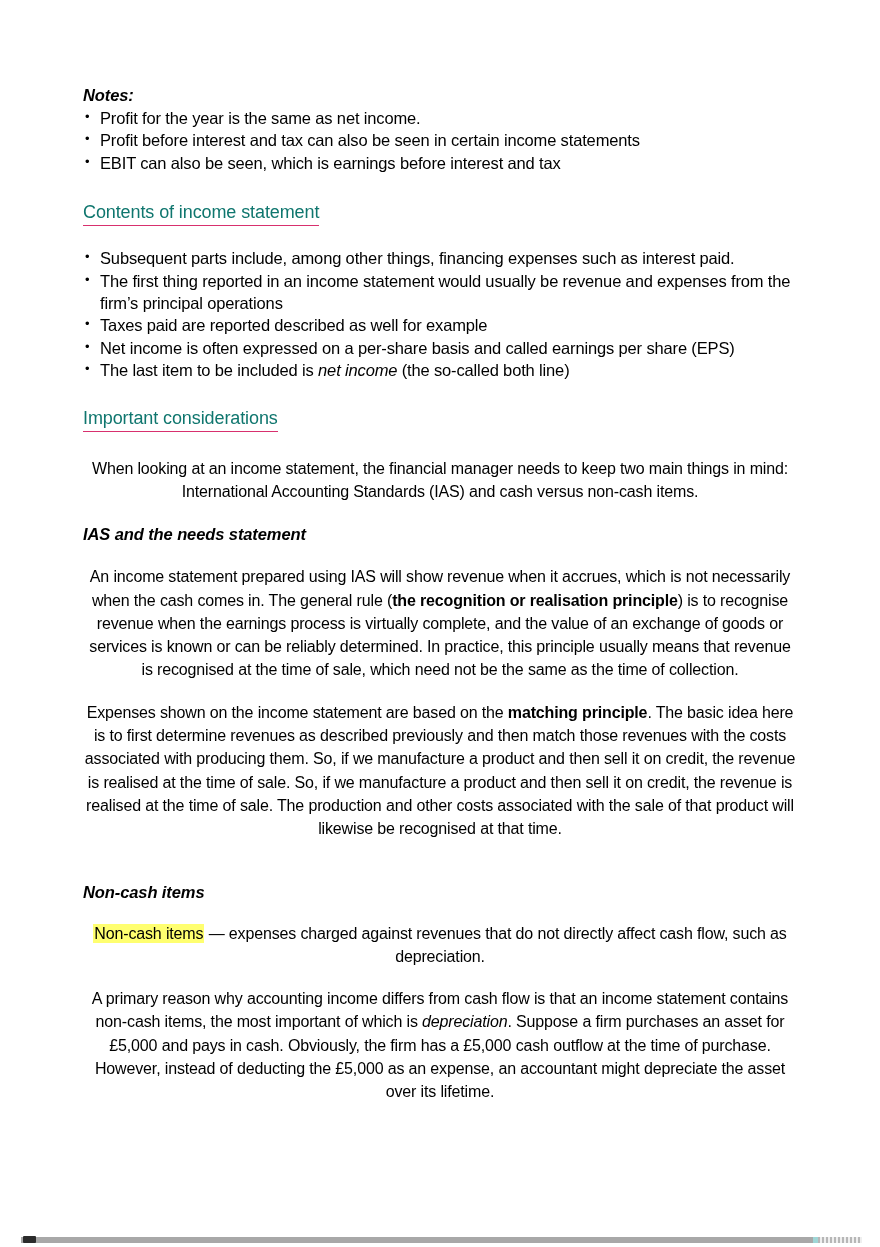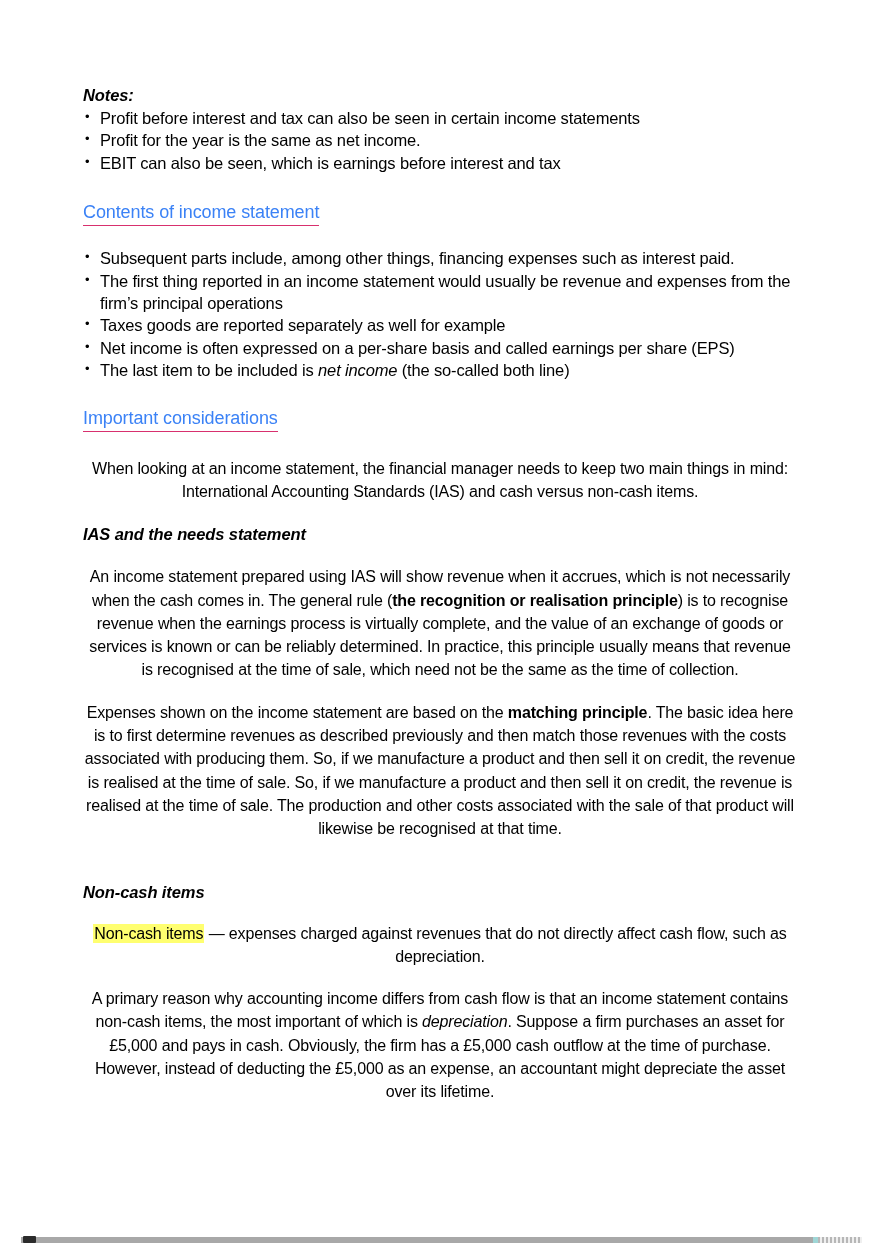--- a/index.html
+++ b/index.html
@@ -39,21 +39,21 @@
   .h-bold-italic {
     font-weight: bold;
     font-style: italic;
     font-size: 16.5px;
     line-height: 22px;
     margin: 0 0 1px 0;
     letter-spacing: -0.1px;
   }
 
   .h-pink {
-    color: #3b82f6;
+    color: #0f766e;
     font-size: 18px;
     line-height: 24px;
     font-weight: normal;
     margin: 0;
     display: inline-block;
     border-bottom: 1px solid #d8306e;
     padding-bottom: 1px;
     letter-spacing: -0.1px;
   }
 
@@ -164,37 +164,37 @@
 </style>
 </head>
 <body>
 
 <div class="page">
   <div class="content">
 
     <div class="h-bold-italic">Notes:</div>
 
     <ul class="bullets">
+      <li>Profit for the year is the same as net income.</li>
       <li>Profit before interest and tax can also be seen in certain income statements</li>
-      <li>Profit for the year is the same as net income.</li>
       <li>EBIT can also be seen, which is earnings before interest and tax</li>
     </ul>
 
     <div class="sp-notes-to-contents"></div>
 
     <div class="h-pink-wrap">
       <span class="h-pink">Contents of income statement</span>
     </div>
 
     <div class="sp-contents-to-list"></div>
 
     <ul class="bullets">
       <li>Subsequent parts include, among other things, financing expenses such as interest paid.</li>
       <li>The first thing reported in an income statement would usually be revenue and expenses from the firm’s principal operations</li>
-      <li>Taxes goods are reported separately as well for example</li>
+      <li>Taxes paid are reported described as well for example</li>
       <li>Net income is often expressed on a per-share basis and called earnings per share (EPS)</li>
       <li><span>The last item to be included is </span><span class="em-i">net income</span><span> (the so-called both line)</span></li>
     </ul>
 
     <div class="sp-list-to-important"></div>
 
     <div class="h-pink-wrap">
       <span class="h-pink">Important considerations</span>
     </div>
 

